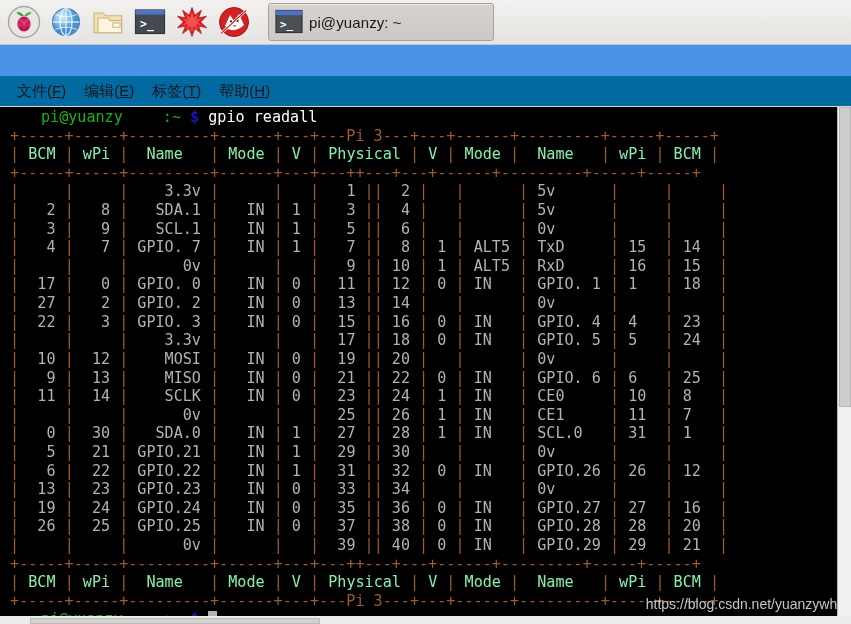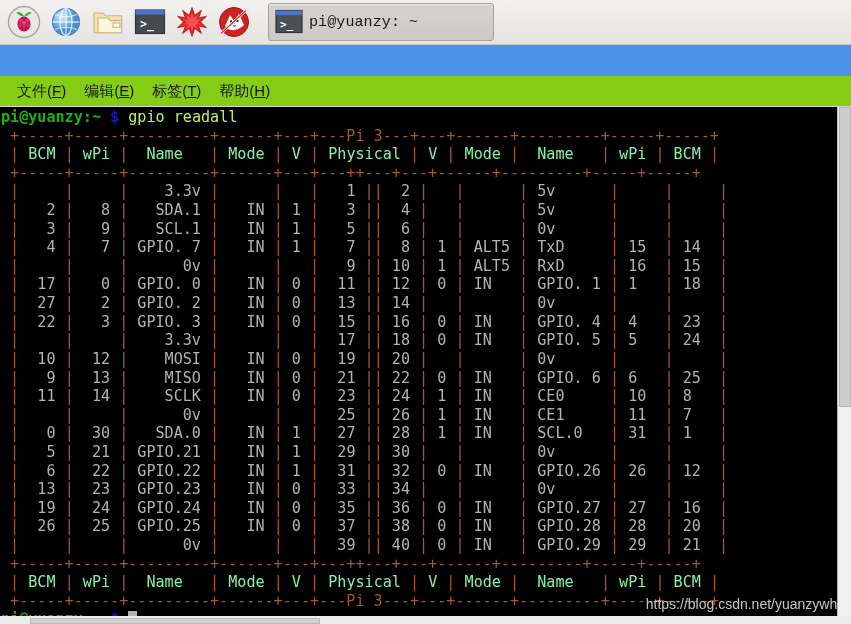--- a/index.html
+++ b/index.html
@@ -65,38 +65,37 @@
     flex: 0 0 auto;
     margin-right: 6px;
   }
   #task-button .tb-label {
     font-size: 15px;
     color: #17181a;
     white-space: nowrap;
     overflow: hidden;
     text-overflow: ellipsis;
     letter-spacing: .1px;
-    font-family: Liberation Mono, monospace;
   }
 
   
   #window-titlebar {
     position: absolute;
     left: 0; top: 45px;
     width: 851px; height: 31px;
     background: #4a93e8;
     border-bottom: 1px solid #dfdedc;
   }
 
   
   #menubar {
     position: absolute;
     left: 0; top: 76px;
     width: 851px; height: 31px;
-    background: #84cc16;
+    background: #0369a1;
     display: flex;
     align-items: center;
     padding-left: 8px;
     box-sizing: border-box;
     border-bottom: 1px solid #d8d6d3;
   }
   .menu-item {
     font-size: 15px;
     color: #16171a;
     padding: 2px 9px;
@@ -119,23 +118,23 @@
     left: 0; top: 0;
     padding: 1px 0 0 1px;
     font-family: "DejaVu Sans Mono", "Liberation Mono", monospace;
     font-size: 15.1px;
     line-height: 18.62px;
     white-space: pre;
     color: #b2b2b2;
     letter-spacing: 0px;
   }
   .ln { display: block; height: 18.62px; }
-  .c-green  { color: #18b218; font-weight: bold; }
+  .c-green  { color: #18b218; font-weight: normal; padding-left: 40px; }
   .c-blue   { color: #1818b2; font-weight: bold; }
-  .c-white  { color: #bef264; }
+  .c-white  { color: #ffffff; }
   .c-border { color: #a05a2c; }
   .c-hdr    { color: #86efac; }
   .c-cell   { color: #b2b2b2; }
 
   #cursor {
     display: inline-block;
     width: 9px;
     height: 15px;
     background: #b2b2b2;
     vertical-align: -2px;

